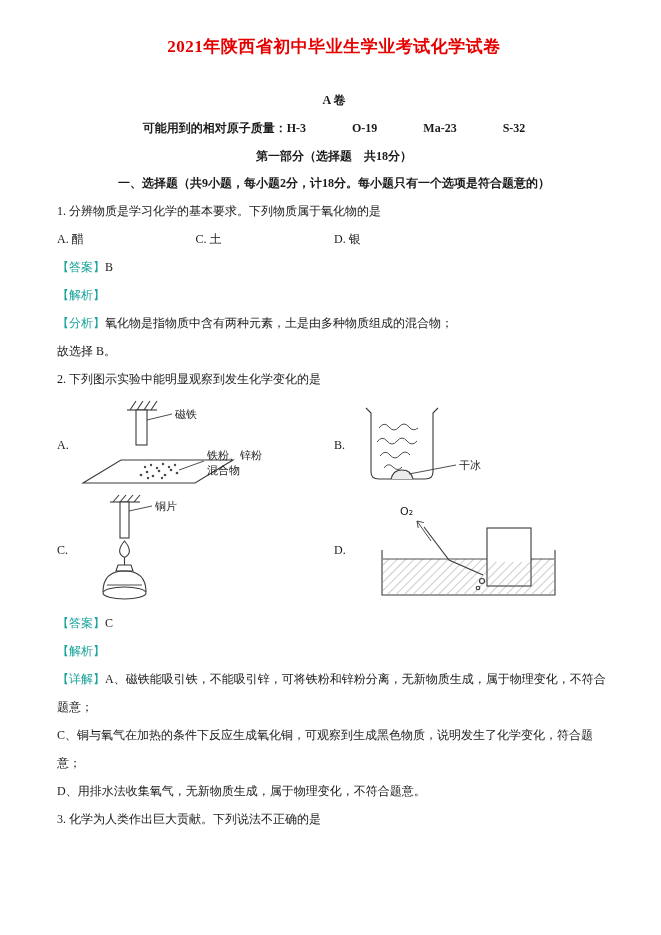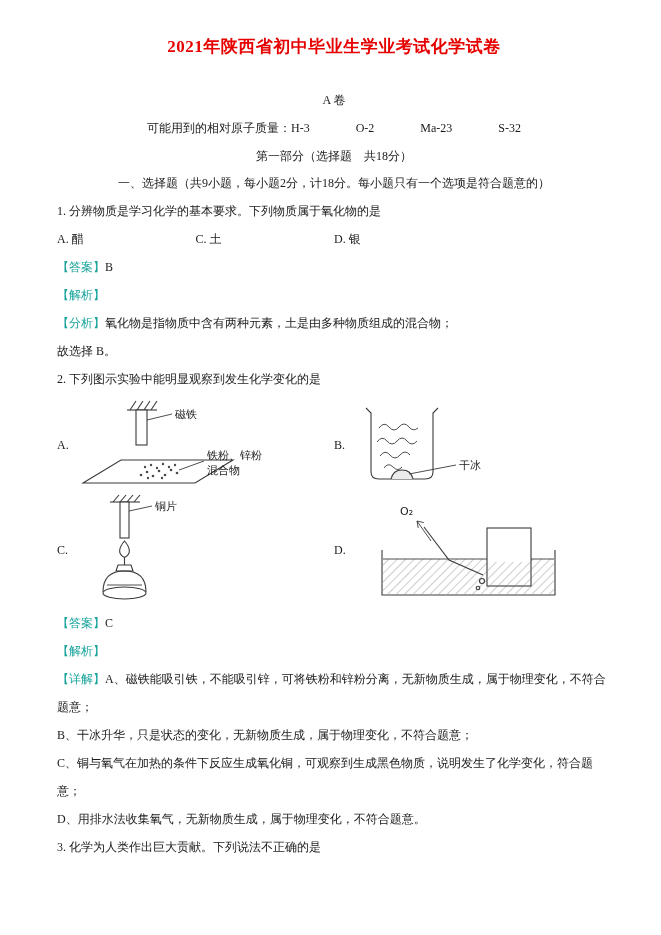--- a/index.html
+++ b/index.html
@@ -5,21 +5,21 @@
   html, body { margin: 0; padding: 0; }
   body {
     width: 661px; height: 935px;
     background: #ffffff; color: #1a1a1a;
     font-family: "Liberation Serif", "DejaVu Serif", serif;
     overflow: hidden;
   }
   .page { padding: 30px 50px 0 57px; }
   .line { margin: 0; font-size: 12px; line-height: 2.33; font-weight: normal; }
   .center { text-align: center; }
-  .bold { font-weight: normal; text-align: center; }
+  .bold { font-weight: bold; text-align: center; }
   .doc-title {
     margin: 2px 0 24px; font-size: 17px; line-height: 1.8;
     font-weight: bold; text-align: center;
     color: var(--title_red, #e60000); letter-spacing: 0.5px;
   }
   .marker { color: var(--marker_teal, #18a39b); }
   .am-item { margin-left: 46px; }
   .options-row { display: flex; font-size: 12px; line-height: 2.33; }
   .opt { width: 25%; }
   .fig-grid { margin: 3px 0; }
@@ -34,21 +34,21 @@
 </style>
 </head>
 <body>
 
 <div class="page">
 
   <h1 class="doc-title">2021年陕西省初中毕业生学业考试化学试卷</h1>
 
   <p class="line center bold">A 卷</p>
 
-  <p class="line bold"><span>可能用到的相对原子质量：</span><span>H-3</span><span class="am-item">O-2</span><span class="am-item">Ma-23</span><span class="am-item">S-32</span></p>
+  <p class="line bold"><span>可能用到的相对原子质量：</span><span>H-3</span><span class="am-item">O-19</span><span class="am-item">Ma-23</span><span class="am-item">S-32</span></p>
 
   <p class="line center bold">第一部分（选择题　共18分）</p>
 
   <p class="line bold">一、选择题（共9小题，每小题2分，计18分。每小题只有一个选项是符合题意的）</p>
 
   <p class="line">1. 分辨物质是学习化学的基本要求。下列物质属于氧化物的是</p>
 
   <div class="options-row">
     <span class="opt">A. 醋</span>
     <span class="opt">C. 土</span>
@@ -173,21 +173,20 @@
 
     </div>
   </div>
 
   <p class="line"><span class="marker">【答案】</span><span>C</span></p>
 
   <p class="line"><span class="marker">【解析】</span></p>
 
   <p class="line"><span class="marker">【详解】</span><span>A、磁铁能吸引铁，不能吸引锌，可将铁粉和锌粉分离，无新物质生成，属于物理变化，不符合题意；</span></p>
 
-  <p class="line">B、干冰升华，只是状态的变化，无新物质生成，属于物理变化，不符合题意；</p>
 
   <p class="line">C、铜与氧气在加热的条件下反应生成氧化铜，可观察到生成黑色物质，说明发生了化学变化，符合题意；</p>
 
   <p class="line">D、用排水法收集氧气，无新物质生成，属于物理变化，不符合题意。</p>
 
 
   <p class="line">3. 化学为人类作出巨大贡献。下列说法不正确的是</p>
 
 </div>
 

